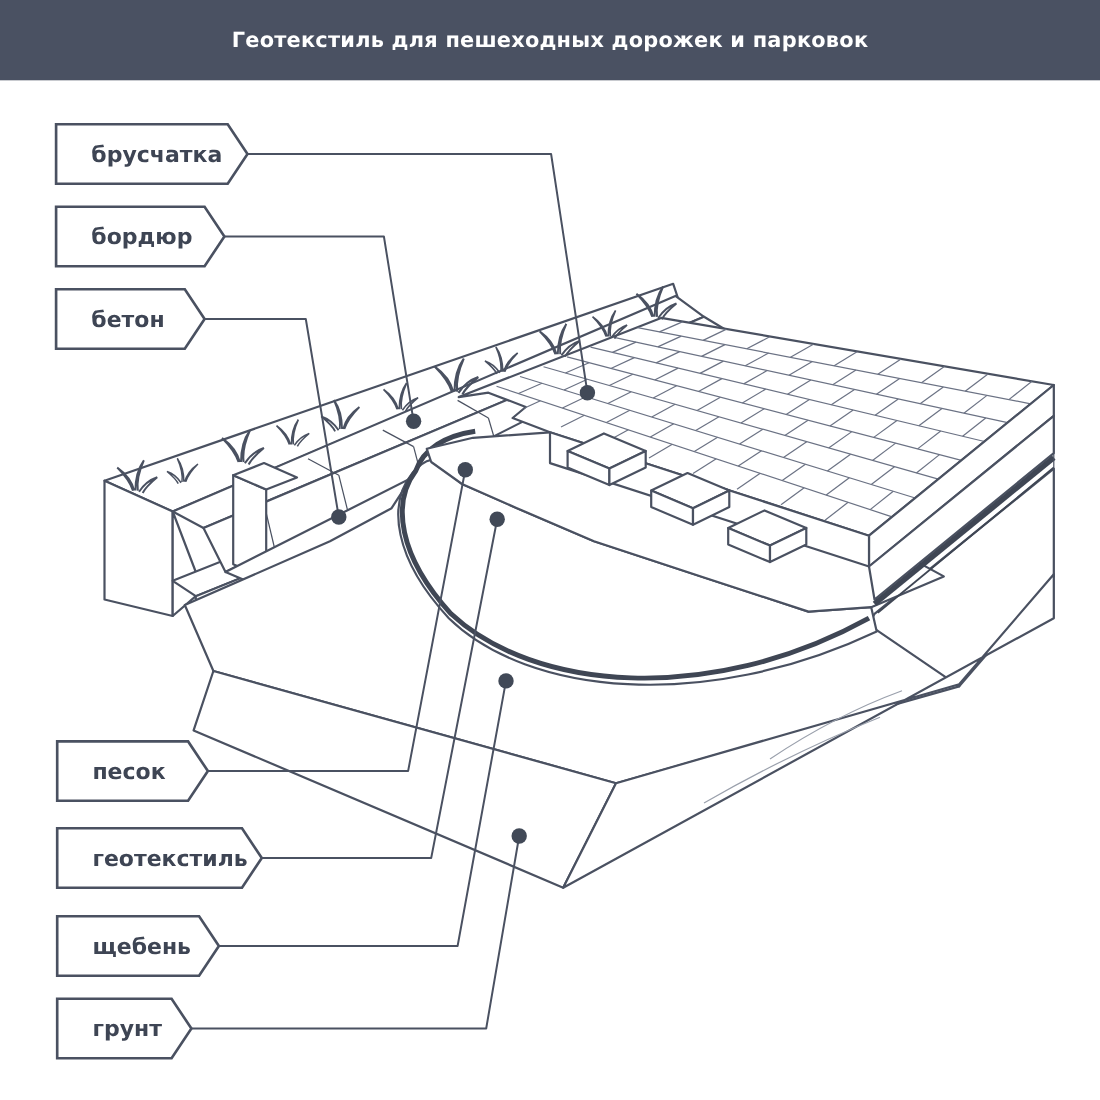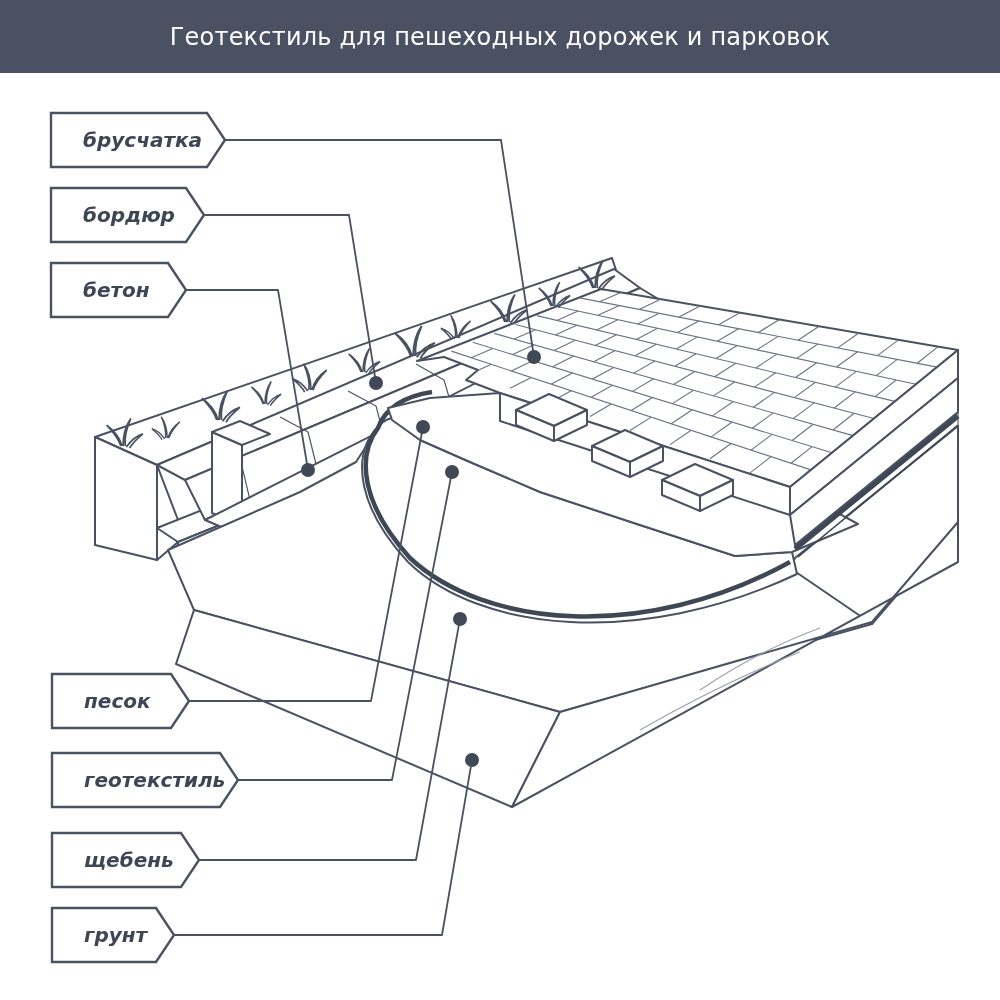--- a/index.html
+++ b/index.html
@@ -1,20 +1,20 @@
 <!DOCTYPE html>
 <html><head>
 <meta charset="utf-8">
 <style>
   html,body{margin:0;padding:0;width:1000px;height:1000px;background:#ffffff;overflow:hidden;}
   body{font-family:"DejaVu Sans","Liberation Sans",sans-serif;}
   #header{position:absolute;top:0;left:0;width:1000px;height:73px;background:#4a5162;
           display:flex;align-items:center;justify-content:center;}
-  #header .title{color:#ffffff;font-size:24px;font-weight:normal;letter-spacing:0.2px;}
-  #stage{position:absolute;top:73px;left:0;width:1000px;height:927px;font-style:italic;}
+  #header .title{color:#ffffff;font-size:19px;font-weight:bold;letter-spacing:0.2px;}
+  #stage{position:absolute;top:73px;left:0;width:1000px;height:927px;}
   svg{display:block;}
   .callout-shape{fill:#ffffff;stroke:#4a5161;stroke-width:2.4;stroke-linejoin:miter;}
   .callout-text{fill:#3e4554;font-size:20px;font-weight:bold;}
   .leader{fill:none;stroke:#4a5161;stroke-width:1.8;stroke-linejoin:round;}
   .dot{fill:#414957;stroke:none;}
   .main{stroke:#4a5161;stroke-width:2;stroke-linejoin:round;fill:#ffffff;}
   .thin{stroke:#4a5161;stroke-width:1.1;fill:none;}
   .tex{stroke:#9aa0ac;fill:none;}
 </style>
 </head>

